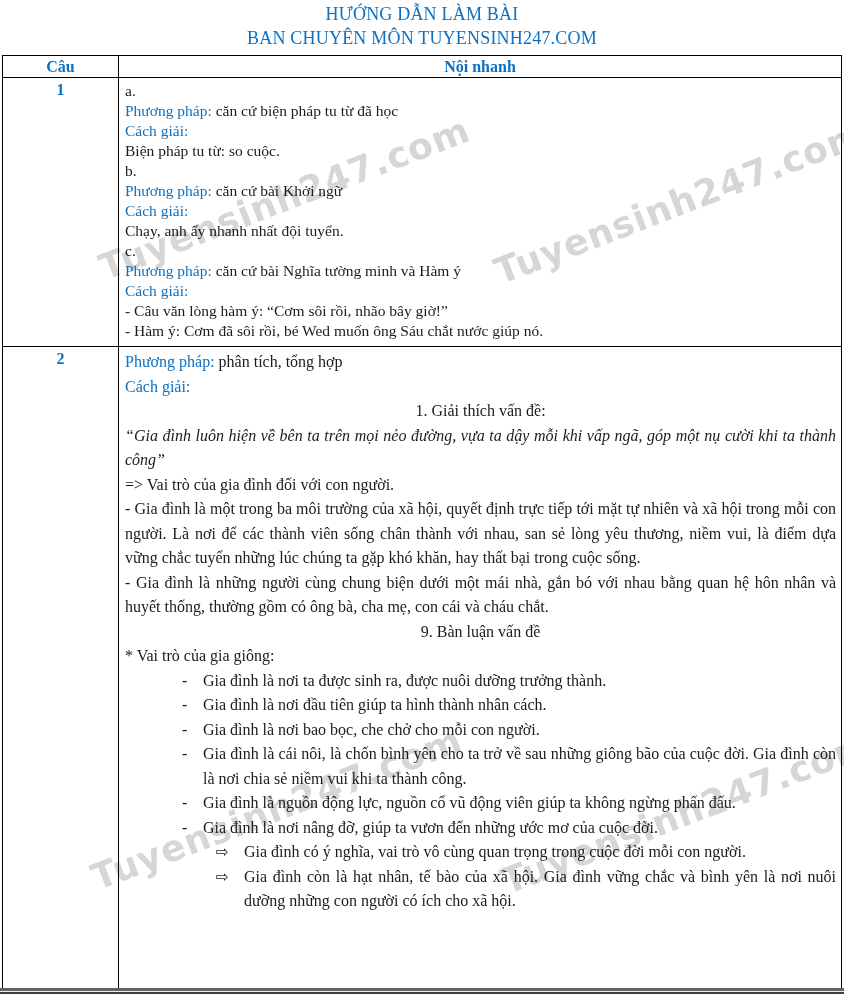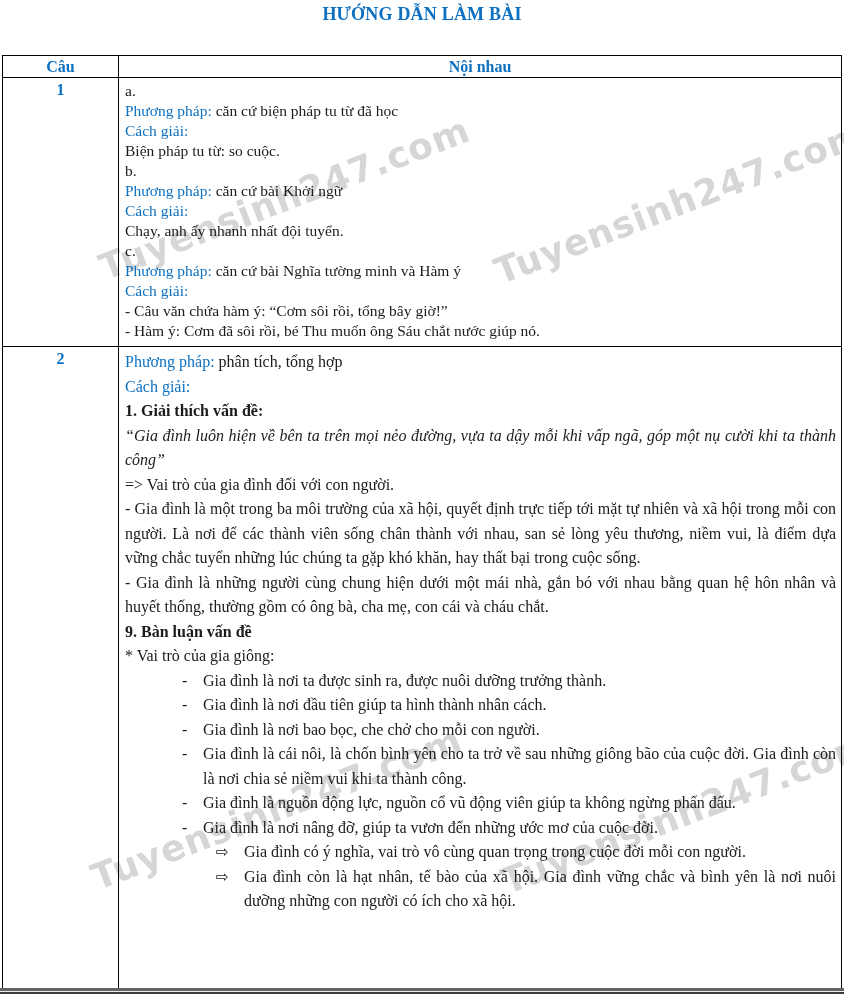--- a/index.html
+++ b/index.html
@@ -12,21 +12,21 @@
     width: 844px;
     height: 1000px;
     background: #ffffff;
     overflow: hidden;
   }
 
   .doc-title {
     position: absolute;
     left: 0; width: 100%;
     text-align: center;
-    font-weight: bold;
+    font-weight: normal;
     font-size: 18px;
     color: var(--accent);
     letter-spacing: 0.2px;
     z-index: 2;
   }
   .doc-title.l1 { top: 4px; }
   .doc-title.l2 { top: 28px; }
 
   table.answer-table {
     position: absolute;
@@ -64,21 +64,21 @@
     padding: 3px 5px 5px 6px;
   }
   tbody tr.r1 { height: 266px; }
   tbody tr.r2 { height: 642px; }
 
   .compact { font-size: 15.5px; line-height: 20px; }
   .roomy   { font-size: 16px;   line-height: 24.5px; }
 
   .line { white-space: normal; }
   .blue-bold { color: var(--accent); font-weight: normal; }
-  .bold { font-weight: bold; }
+  .bold { font-weight: normal; text-align: center; }
   .italic { font-style: italic; }
   .just { text-align: justify; text-justify: inter-word; }
 
   .li { position: relative; padding-left: 78px; }
   .li .marker { position: absolute; left: 57px; top: 0; }
   .li.arrow { padding-left: 119px; }
   .li.arrow .marker { left: 91px; font-family: "DejaVu Sans", sans-serif; font-size: 15px; }
 
   .wm {
     position: absolute;
@@ -108,62 +108,63 @@
       #3e3e3e 4px, #3e3e3e 6px,
       #ffffff 6px, #ffffff 8px);
   }
 </style>
 </head>
 <body>
 
 <div class="page">
 
   <div class="doc-title l1">HƯỚNG DẪN LÀM BÀI</div>
+  <div class="doc-title l2">BAN CHUYÊN MÔN TUYENSINH247.COM</div>
 
   <div class="wm w1">Tuyensinh247.com</div>
   <div class="wm w2">Tuyensinh247.com</div>
   <div class="wm w3">Tuyensinh247.com</div>
   <div class="wm w4">Tuyensinh247.com</div>
 
   <table class="answer-table">
     <thead>
       <tr>
         <th class="col-cau">Câu</th>
-        <th>Nội nhau</th>
+        <th>Nội nhanh</th>
       </tr>
     </thead>
     <tbody id="table-body">
         <tr class="r1">
           <td class="cell-num">1</td>
           <td class="cell-content compact">
             <div class="line">a.</div>
             <div class="line"><span class="blue-bold">Phương pháp: </span>căn cứ biện pháp tu từ đã học</div>
             <div class="line blue-bold">Cách giải:</div>
             <div class="line">Biện pháp tu từ: so cuộc.</div>
             <div class="line">b.</div>
             <div class="line"><span class="blue-bold">Phương pháp: </span>căn cứ bài Khởi ngữ</div>
             <div class="line blue-bold">Cách giải:</div>
             <div class="line">Chạy, anh ấy nhanh nhất đội tuyển.</div>
             <div class="line">c.</div>
             <div class="line"><span class="blue-bold">Phương pháp: </span>căn cứ bài Nghĩa tường minh và Hàm ý</div>
             <div class="line blue-bold">Cách giải:</div>
-            <div class="line">- Câu văn chứa hàm ý: “Cơm sôi rồi, tổng bây giờ!”</div>
-            <div class="line">- Hàm ý: Cơm đã sôi rồi, bé Thu muốn ông Sáu chắt nước giúp nó.</div>
+            <div class="line">- Câu văn lòng hàm ý: “Cơm sôi rồi, nhão bây giờ!”</div>
+            <div class="line">- Hàm ý: Cơm đã sôi rồi, bé Wed muốn ông Sáu chắt nước giúp nó.</div>
           </td>
         </tr>
         <tr class="r2">
           <td class="cell-num">2</td>
           <td class="cell-content roomy">
             <div class="line"><span class="blue-bold">Phương pháp: </span>phân tích, tổng hợp</div>
             <div class="line blue-bold">Cách giải:</div>
             <div class="line bold">1. Giải thích vấn đề:</div>
             <div class="line italic just">“Gia đình luôn hiện về bên ta trên mọi nẻo đường, vựa ta dậy mỗi khi vấp ngã, góp một nụ cười khi ta thành công”</div>
             <div class="line just">=&gt; Vai trò của gia đình đối với con người.</div>
             <div class="line just">- Gia đình là một trong ba môi trường của xã hội, quyết định trực tiếp tới mặt tự nhiên và xã hội trong mỗi con người. Là nơi để các thành viên sống chân thành với nhau, san sẻ lòng yêu thương, niềm vui, là điểm dựa vững chắc tuyển những lúc chúng ta gặp khó khăn, hay thất bại trong cuộc sống.</div>
-            <div class="line just">- Gia đình là những người cùng chung hiện dưới một mái nhà, gắn bó với nhau bằng quan hệ hôn nhân và huyết thống, thường gồm có ông bà, cha mẹ, con cái và cháu chắt.</div>
+            <div class="line just">- Gia đình là những người cùng chung biện dưới một mái nhà, gắn bó với nhau bằng quan hệ hôn nhân và huyết thống, thường gồm có ông bà, cha mẹ, con cái và cháu chắt.</div>
             <div class="line bold">9. Bàn luận vấn đề</div>
             <div class="line">* Vai trò của gia giông:</div>
             <div class="li dash just"><span class="marker">-</span>Gia đình là nơi ta được sinh ra, được nuôi dưỡng trưởng thành.</div>
             <div class="li dash just"><span class="marker">-</span>Gia đình là nơi đầu tiên giúp ta hình thành nhân cách.</div>
             <div class="li dash just"><span class="marker">-</span>Gia đình là nơi bao bọc, che chở cho mỗi con người.</div>
             <div class="li dash just"><span class="marker">-</span>Gia đình là cái nôi, là chốn bình yên cho ta trở về sau những giông bão của cuộc đời. Gia đình còn là nơi chia sẻ niềm vui khi ta thành công.</div>
             <div class="li dash just"><span class="marker">-</span>Gia đình là nguồn động lực, nguồn cổ vũ động viên giúp ta không ngừng phấn đấu.</div>
             <div class="li dash just"><span class="marker">-</span>Gia đình là nơi nâng đỡ, giúp ta vươn đến những ước mơ của cuộc đời.</div>
             <div class="li arrow just"><span class="marker">⇨</span>Gia đình có ý nghĩa, vai trò vô cùng quan trọng trong cuộc đời mỗi con người.</div>
             <div class="li arrow just"><span class="marker">⇨</span>Gia đình còn là hạt nhân, tế bào của xã hội. Gia đình vững chắc và bình yên là nơi nuôi dưỡng những con người có ích cho xã hội.</div>

